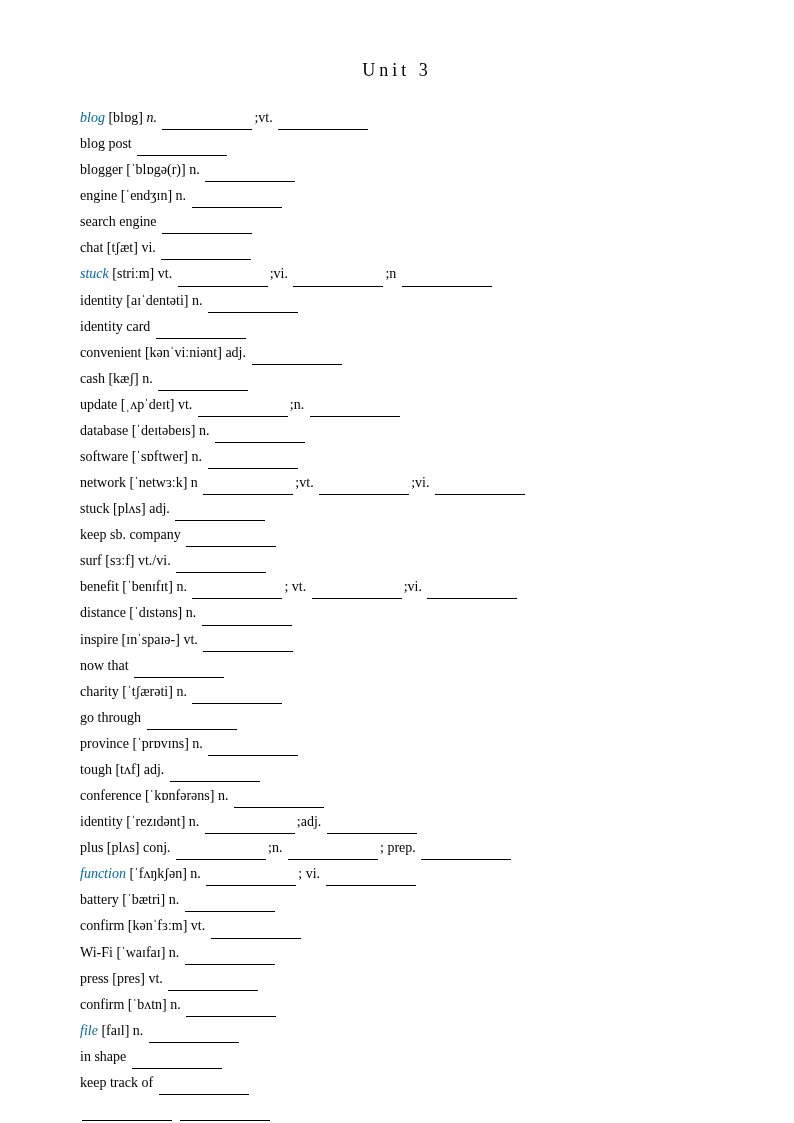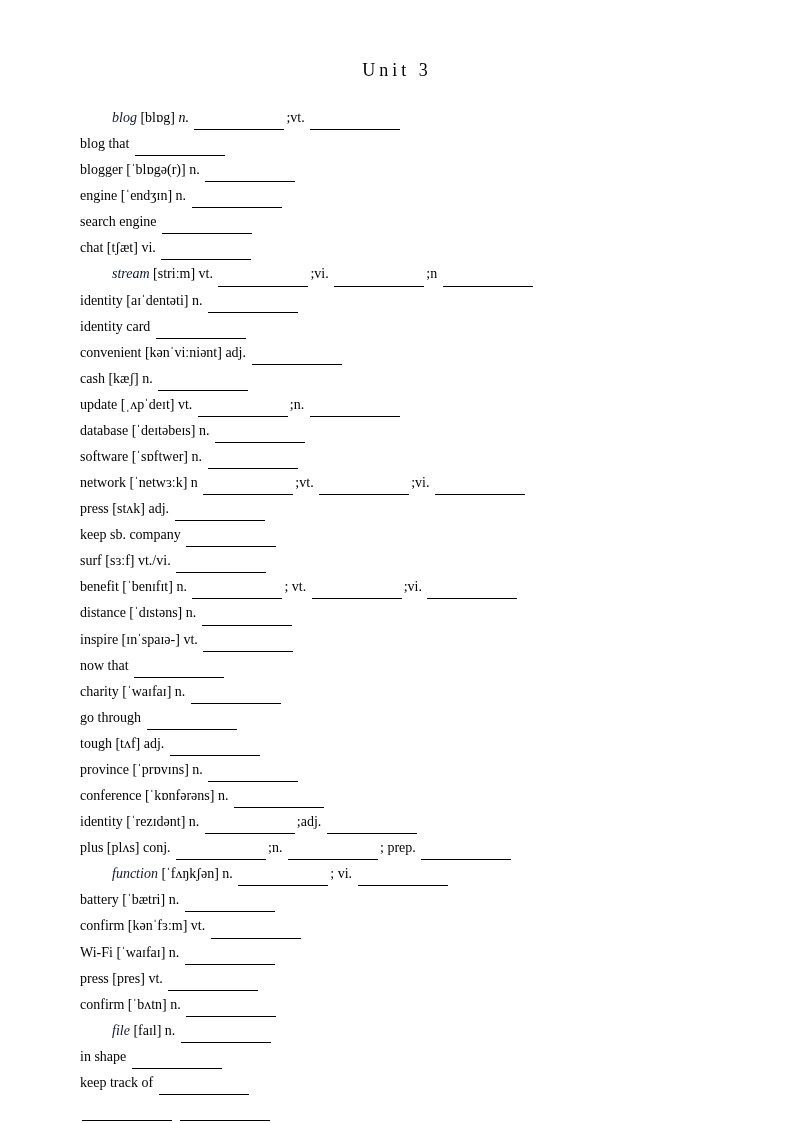--- a/index.html
+++ b/index.html
@@ -24,23 +24,22 @@
       margin-bottom: 24px;
     }
     .vocab-list {
       line-height: 1.72;
     }
     .vocab-entry {
       display: block;
       margin-bottom: 1px;
     }
     .word-blue {
-      color: #0f172a;
+      color: #0369a1;
       font-style: italic;
-      margin-left: 32px;
     }
     .phonetic {
       color: #000;
       margin-top: 23px;
     }
     .pos {
       color: #000;
       font-style: italic;
     }
     .blank {
@@ -61,21 +60,21 @@
 
   <span class="vocab-entry">
     <span class="word-blue">blog</span>
     <span class="phonetic"> [blɒg] </span>
     <span class="pos">n.</span>
     <span class="blank blank-med">&nbsp;</span><span>;vt.</span>
     <span class="blank blank-med">&nbsp;</span>
   </span>
 
   <span class="vocab-entry">
-    <span>blog that </span>
+    <span>blog post </span>
     <span class="blank blank-med">&nbsp;</span>
   </span>
 
   <span class="vocab-entry">
     <span>blogger [ˈblɒgə(r)] n. </span>
     <span class="blank blank-med">&nbsp;</span>
   </span>
 
   <span class="vocab-entry">
     <span>engine [ˈendʒɪn] n. </span>
@@ -86,21 +85,21 @@
     <span>search engine </span>
     <span class="blank blank-med">&nbsp;</span>
   </span>
 
   <span class="vocab-entry">
     <span>chat [tʃæt] vi. </span>
     <span class="blank blank-med">&nbsp;</span>
   </span>
 
   <span class="vocab-entry">
-    <span class="word-blue">stream</span>
+    <span class="word-blue">stuck</span>
     <span> [striːm] vt. </span>
     <span class="blank blank-med">&nbsp;</span><span>;vi.</span>
     <span class="blank blank-med">&nbsp;</span><span>;n</span>
     <span class="blank blank-med">&nbsp;</span>
   </span>
 
   <span class="vocab-entry">
     <span>identity [aɪˈdentəti] n. </span>
     <span class="blank blank-med">&nbsp;</span>
   </span>
@@ -137,21 +136,21 @@
   </span>
 
   <span class="vocab-entry">
     <span>network [ˈnetwɜːk] n </span>
     <span class="blank blank-med">&nbsp;</span><span>;vt.</span>
     <span class="blank blank-med">&nbsp;</span><span>;vi.</span>
     <span class="blank blank-med">&nbsp;</span>
   </span>
 
   <span class="vocab-entry">
-    <span>press [stʌk] adj. </span>
+    <span>stuck [plʌs] adj. </span>
     <span class="blank blank-med">&nbsp;</span>
   </span>
 
   <span class="vocab-entry">
     <span>keep sb. company </span>
     <span class="blank blank-med">&nbsp;</span>
   </span>
 
   <span class="vocab-entry">
     <span>surf [sɜːf] vt./vi. </span>
@@ -175,36 +174,36 @@
     <span class="blank blank-med">&nbsp;</span>
   </span>
 
   <span class="vocab-entry">
     <span>now that </span>
     <span class="blank blank-med">&nbsp;</span>
   </span>
 
 
   <span class="vocab-entry">
-    <span>charity [ˈwaɪfaɪ] n. </span>
+    <span>charity [ˈtʃærəti] n. </span>
     <span class="blank blank-med">&nbsp;</span>
   </span>
 
   <span class="vocab-entry">
     <span>go through </span>
     <span class="blank blank-med">&nbsp;</span>
   </span>
 
   <span class="vocab-entry">
+    <span>province [ˈprɒvɪns] n. </span>
+    <span class="blank blank-med">&nbsp;</span>
+  </span>
+
+  <span class="vocab-entry">
     <span>tough [tʌf] adj. </span>
-    <span class="blank blank-med">&nbsp;</span>
-  </span>
-
-  <span class="vocab-entry">
-    <span>province [ˈprɒvɪns] n. </span>
     <span class="blank blank-med">&nbsp;</span>
   </span>
 
   <span class="vocab-entry">
     <span>conference [ˈkɒnfərəns] n. </span>
     <span class="blank blank-med">&nbsp;</span>
   </span>
 
   <span class="vocab-entry">
     <span>identity [ˈrezɪdənt] n. </span>

